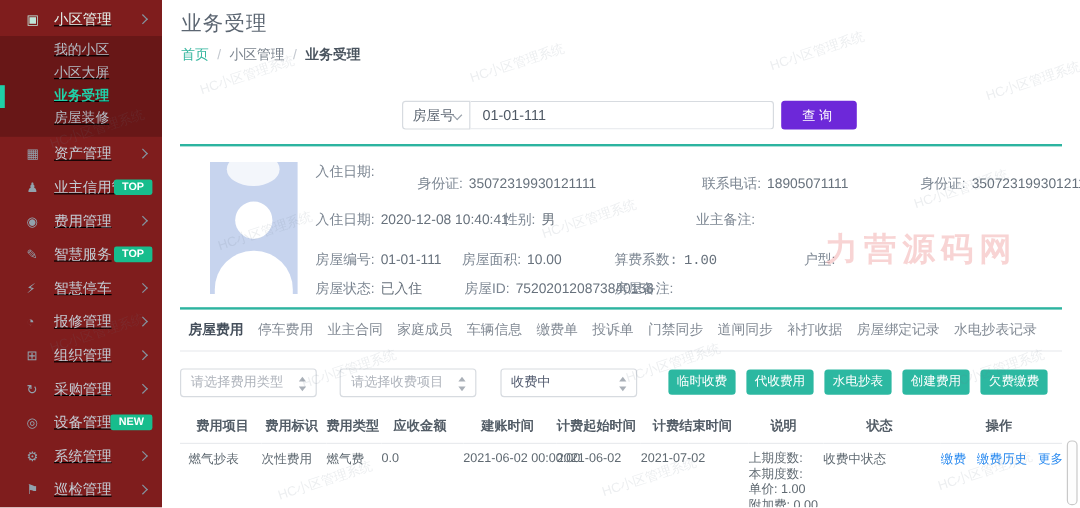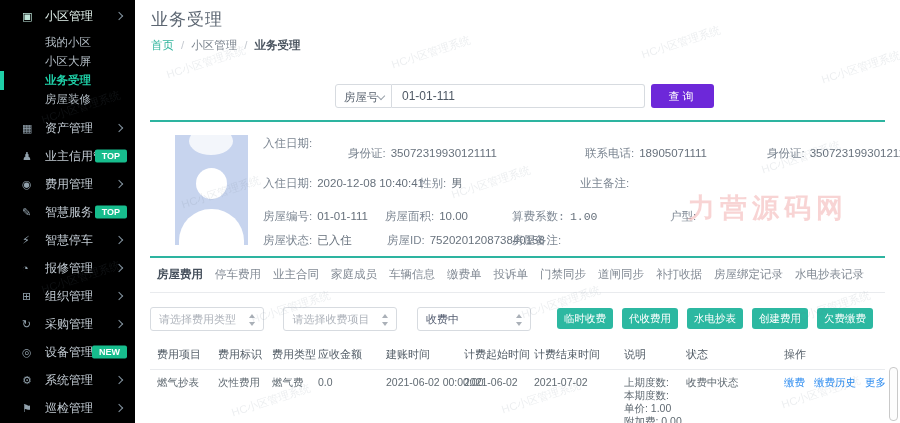--- a/index.html
+++ b/index.html
@@ -1,20 +1,20 @@
 <!DOCTYPE html>
 <html><head>
 <meta charset="utf-8">
 <style>
   html,body{margin:0;padding:0;width:900px;height:423px;overflow:hidden;
     font-family:"Liberation Sans","DejaVu Sans",sans-serif;background:#fff;}
   .app{position:relative;width:900px;height:423px;overflow:hidden;}
 
   
-  .sidebar{position:absolute;left:0;top:0;width:135px;height:423px;background:#000000;z-index:2;text-decoration:underline;}
+  .sidebar{position:absolute;left:0;top:0;width:135px;height:423px;background:#7f1d1d;z-index:2;text-decoration:underline;}
   .m-item{position:relative;height:28px;line-height:28px;color:#c3ccd4;font-size:12px;
     padding-left:22px;cursor:pointer;white-space:nowrap;}
   .m-item .mi{display:inline-block;width:15px;margin-right:8px;color:#92a2ad;font-size:11px;}
   .m-item.parent-active{color:#e5f4ee;}
   .m-item.parent-active .mi{color:#bfe5d9;}
   .arr{position:absolute;right:13px;top:50%;width:5px;height:5px;margin-top:-3px;
     border-top:1px solid #8494a0;border-right:1px solid #8494a0;transform:rotate(45deg);}
   .badge{position:absolute;right:8px;top:50%;transform:translateY(-50%);background:#17bd8d;
     color:#fff;font-size:9px;font-weight:bold;padding:2px 7px;border-radius:2px;line-height:1;}
   .submenu{background:rgba(0,0,0,.18);padding:3px 0 5px;}
@@ -69,21 +69,21 @@
   .spin:before{content:"";position:absolute;top:1px;left:1px;border-left:3px solid transparent;
     border-right:3px solid transparent;border-bottom:4px solid #aab0b8;}
   .spin:after{content:"";position:absolute;bottom:1px;left:1px;border-left:3px solid transparent;
     border-right:3px solid transparent;border-top:4px solid #aab0b8;}
   .btn-group{position:absolute;right:12px;top:1px;display:flex;gap:9px;}
   .tbtn{height:21px;line-height:21px;padding:0 7px;background:#2cb8a1;color:#fff;border:none;
     border-radius:3px;font-size:10.5px;cursor:pointer;white-space:nowrap;}
 
   table.fee{position:absolute;top:84px;left:0;border-collapse:collapse;width:735px;table-layout:fixed;
     font-size:10.5px;color:#606a72;}
-  table.fee th{font-size:11px;color:#525c66;font-weight:normal;text-align:left;padding:5px 4px 7px 0;
+  table.fee th{font-size:11px;color:#525c66;font-weight:bold;text-align:center;padding:5px 4px 7px 0;
     border-bottom:1px solid #e9ebee;white-space:nowrap;}
   table.fee td{vertical-align:top;padding:6px 4px 6px 0;border-bottom:1px solid #eef0f2;white-space:nowrap;}
   table.fee th:first-child,table.fee td:first-child{padding-left:7px;}
   .desc-line{line-height:13px;}
   .ops{color:#2d8cf0;}
   .ops .lnk{cursor:pointer;margin-right:9px;}
 
   
   .wm{position:absolute;font-size:11px;color:rgba(110,125,140,.13);transform:rotate(-18deg);
     pointer-events:none;white-space:nowrap;z-index:4;}

